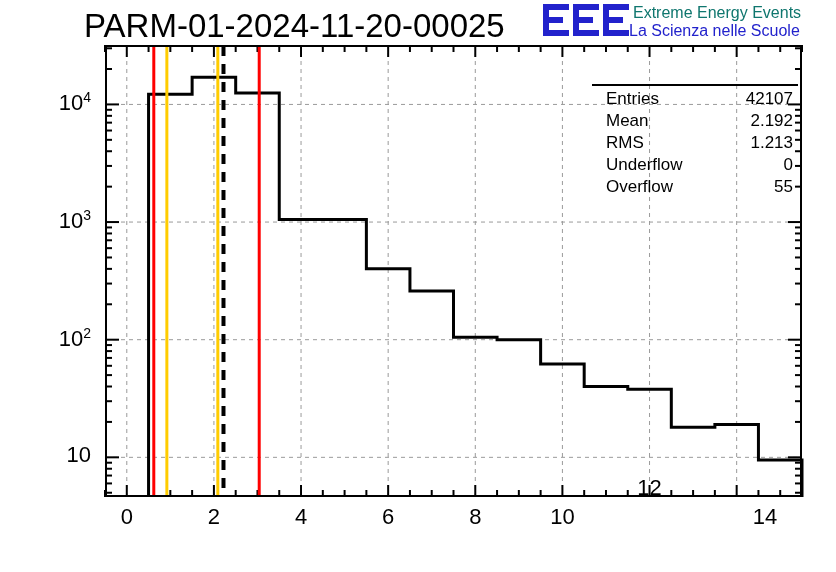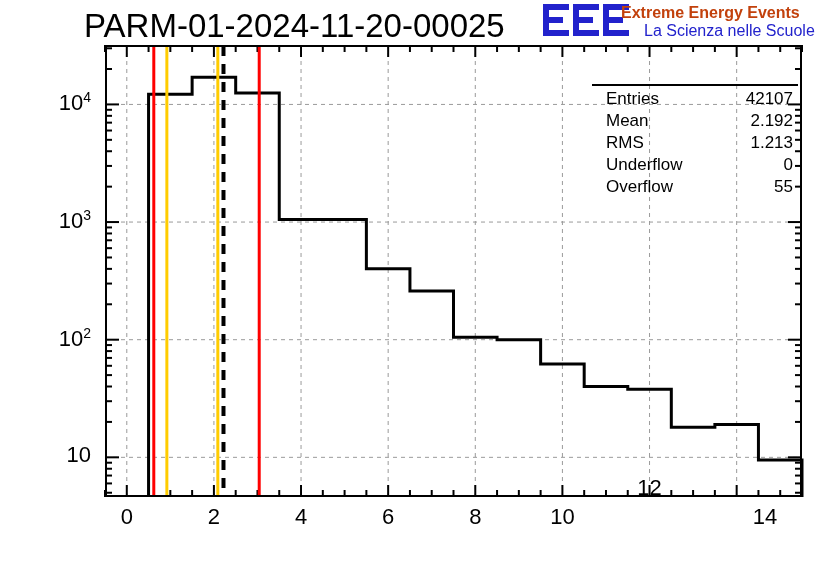--- a/index.html
+++ b/index.html
@@ -7,23 +7,23 @@
        font-family:"Liberation Sans", sans-serif;color:#000;}
 
   #canvas{position:absolute;left:0;top:0;width:836px;height:572px;}
 
   
   .title{position:absolute;left:84px;top:7px;font-size:33px;letter-spacing:0px;
          color:#000;white-space:nowrap;}
 
   
   .logo{position:absolute;left:543px;top:2px;width:292px;height:40px;}
-  .logo-t1{position:absolute;left:78px;top:2px;font-size:16px;color:#c2410c;
-           white-space:nowrap;line-height:18px;font-weight:bold;}
-  .logo-t2{position:absolute;left:101px;top:20px;font-size:16px;color:#2222cc;
+  .logo-t1{position:absolute;left:90px;top:2px;font-size:16px;color:#0f766e;
+           white-space:nowrap;line-height:18px;}
+  .logo-t2{position:absolute;left:86px;top:20px;font-size:16px;color:#2222cc;
            white-space:nowrap;line-height:18px;}
 
   
   .frame{position:absolute;left:105px;top:45px;width:697px;height:452px;
          border:2px solid #000;box-sizing:border-box;background:transparent;}
 
   .plotsvg{position:absolute;left:0;top:0;width:836px;height:572px;}
 
   
   .ylab{position:absolute;text-align:center;font-size:22px;color:#000;

